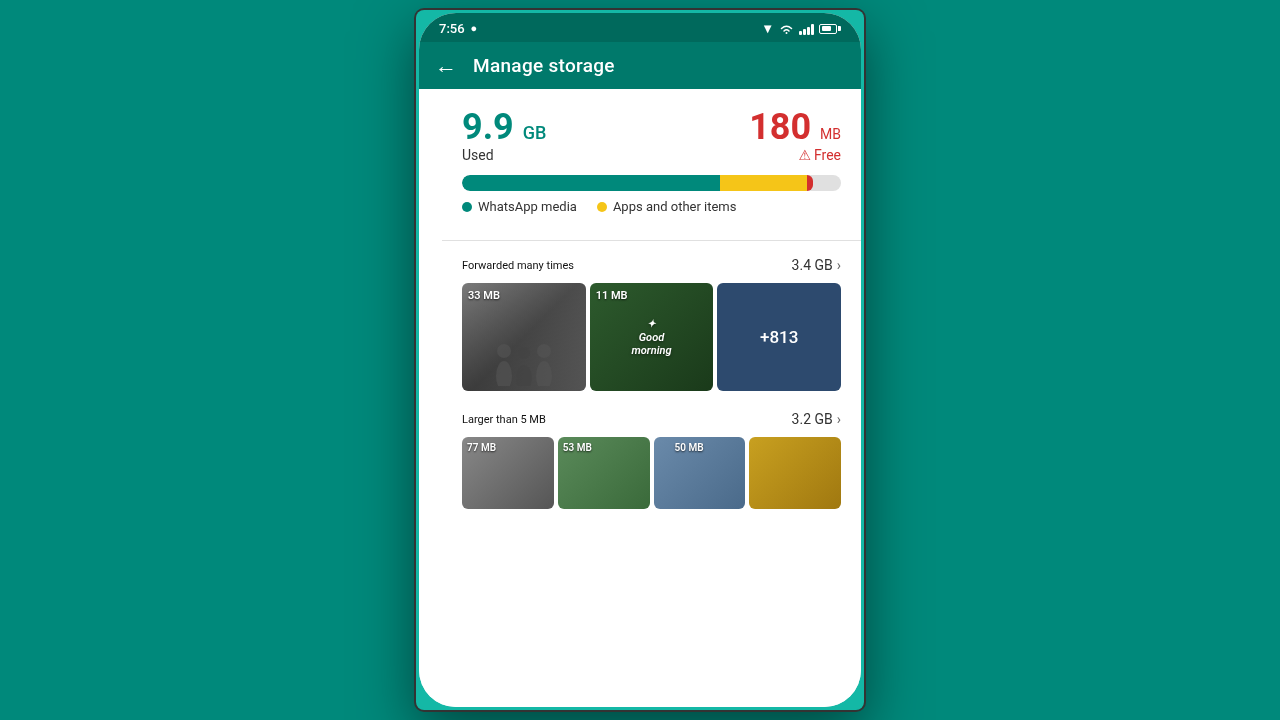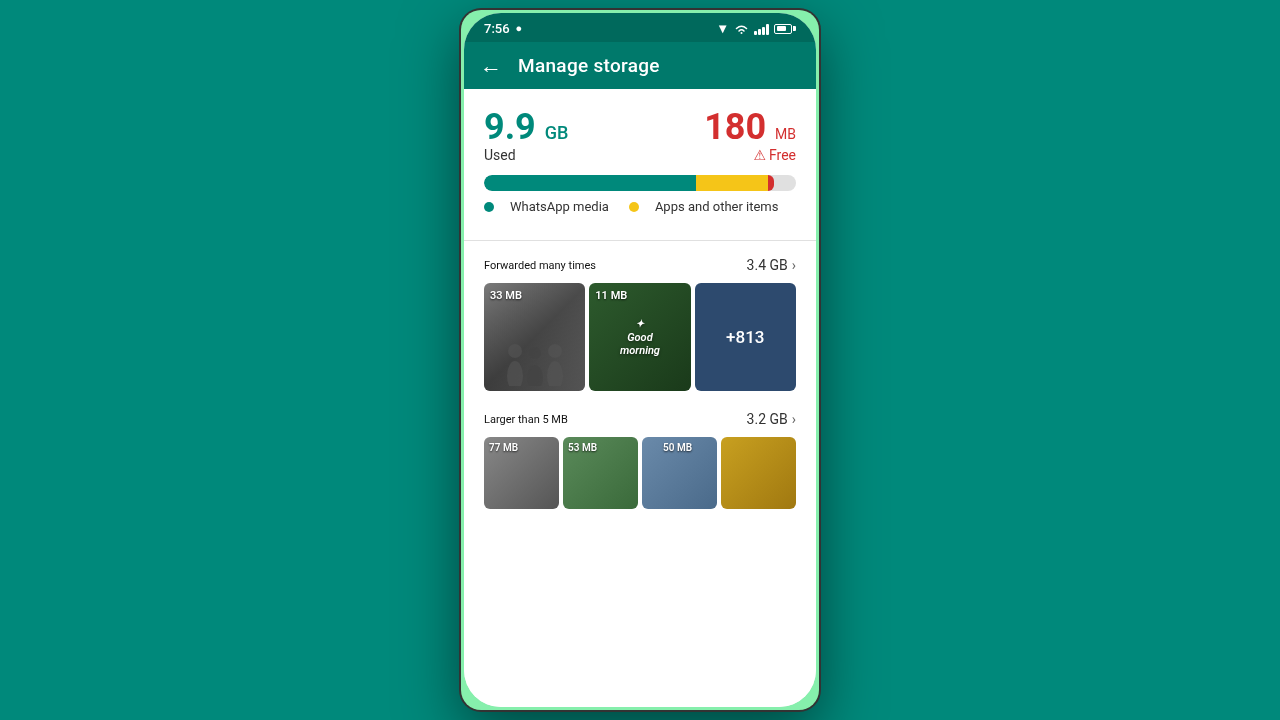--- a/index.html
+++ b/index.html
@@ -8,24 +8,24 @@
       height: 720px;
       background-color: #00897B;
       display: flex;
       align-items: center;
       justify-content: center;
       font-family: 'Roboto', Arial, sans-serif;
       overflow: hidden;
     }
 
     .phone-frame {
-      width: 358px;
+      width: 448px;
       height: 700px;
-      background: #86efac;
-      border-radius: 20px;
+      background: #14b8a6;
+      border-radius: 8px;
       padding: 3px;
       box-shadow: 0 0 0 2px #333, 0 20px 60px rgba(0,0,0,0.5);
       position: relative;
     }
 
     .phone-inner {
       width: 100%;
       height: 100%;
       background: #f0f0f0;
       border-radius: 37px;
@@ -81,20 +81,21 @@
       font-weight: 500;
       letter-spacing: 0.3px;
     }
 
     
     .content {
       flex: 1;
       background: white;
       overflow-y: auto;
       overflow-x: hidden;
+      padding-left: 23px;
     }
 
     
     .storage-summary {
       padding: 20px 20px 16px;
       background: white;
     }
 
     .storage-numbers {
       display: flex;
@@ -185,21 +186,21 @@
     
     .legend {
       display: flex;
       gap: 20px;
       margin-top: 8px;
     }
 
     .legend-item {
       display: flex;
       align-items: center;
-      gap: 16px;
+      gap: 6px;
       font-size: 13px;
       color: #333;
     }
 
     .legend-dot {
       width: 10px;
       height: 10px;
       border-radius: 50%;
       flex-shrink: 0;
     }

